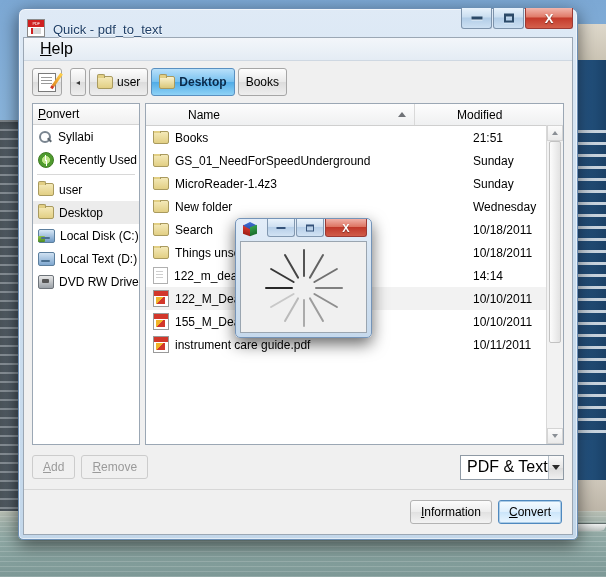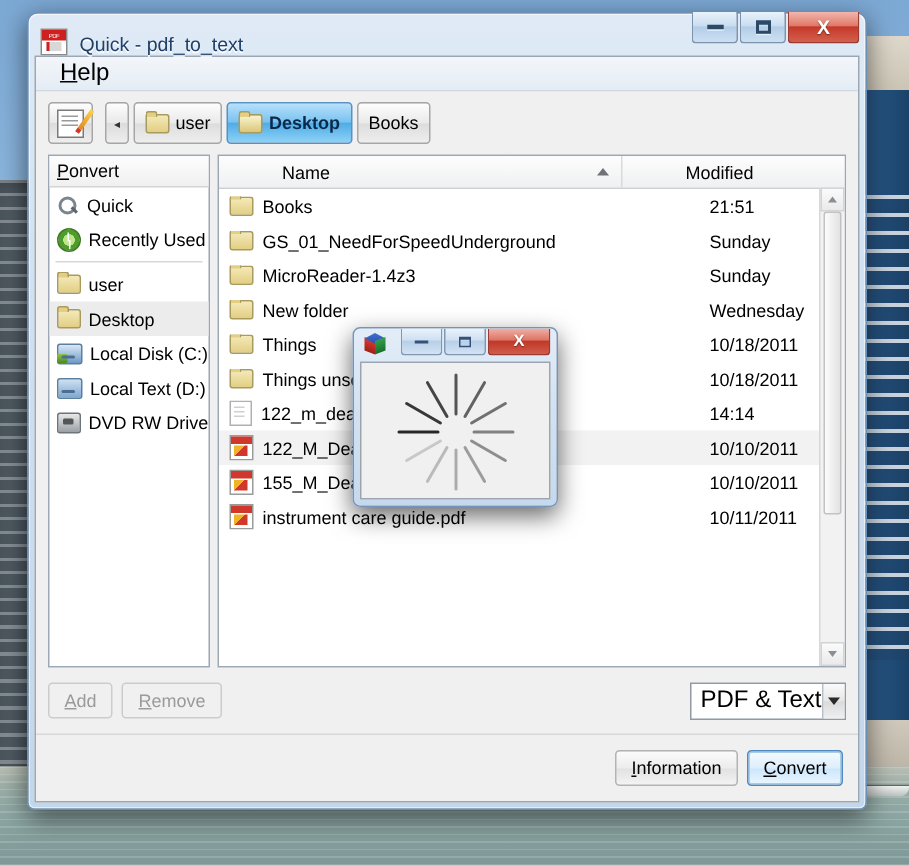--- a/index.html
+++ b/index.html
@@ -298,21 +298,21 @@
     <div id="body">
 
       <div id="places">
         <div id="places-head">
           <span class="ul">P</span>
             <span>onvert</span>
         </div>
         <div id="places-list">
             <div class="place">
               <span class="pico search"></span>
-              <span>Quick</span>
+              <span>Syllabi</span>
             </div>
             <div class="place">
               <span class="pico recent"></span>
               <span>Recently Used</span>
             </div>
             <div class="place-sep"></div>
             <div class="place">
               <span class="fico"></span>
               <span>user</span>
             </div>
@@ -371,21 +371,21 @@
             <div class="frow">
               <div class="fname">
                 <span class="fico"></span>
                 <span>New folder</span>
               </div>
               <div class="fmod">Wednesday</div>
             </div>
             <div class="frow">
               <div class="fname">
                 <span class="fico"></span>
-                <span>Things</span>
+                <span>Search</span>
               </div>
               <div class="fmod">10/18/2011</div>
             </div>
             <div class="frow">
               <div class="fname">
                 <span class="fico"></span>
                 <span>Things unsorted</span>
               </div>
               <div class="fmod">10/18/2011</div>
             </div>

